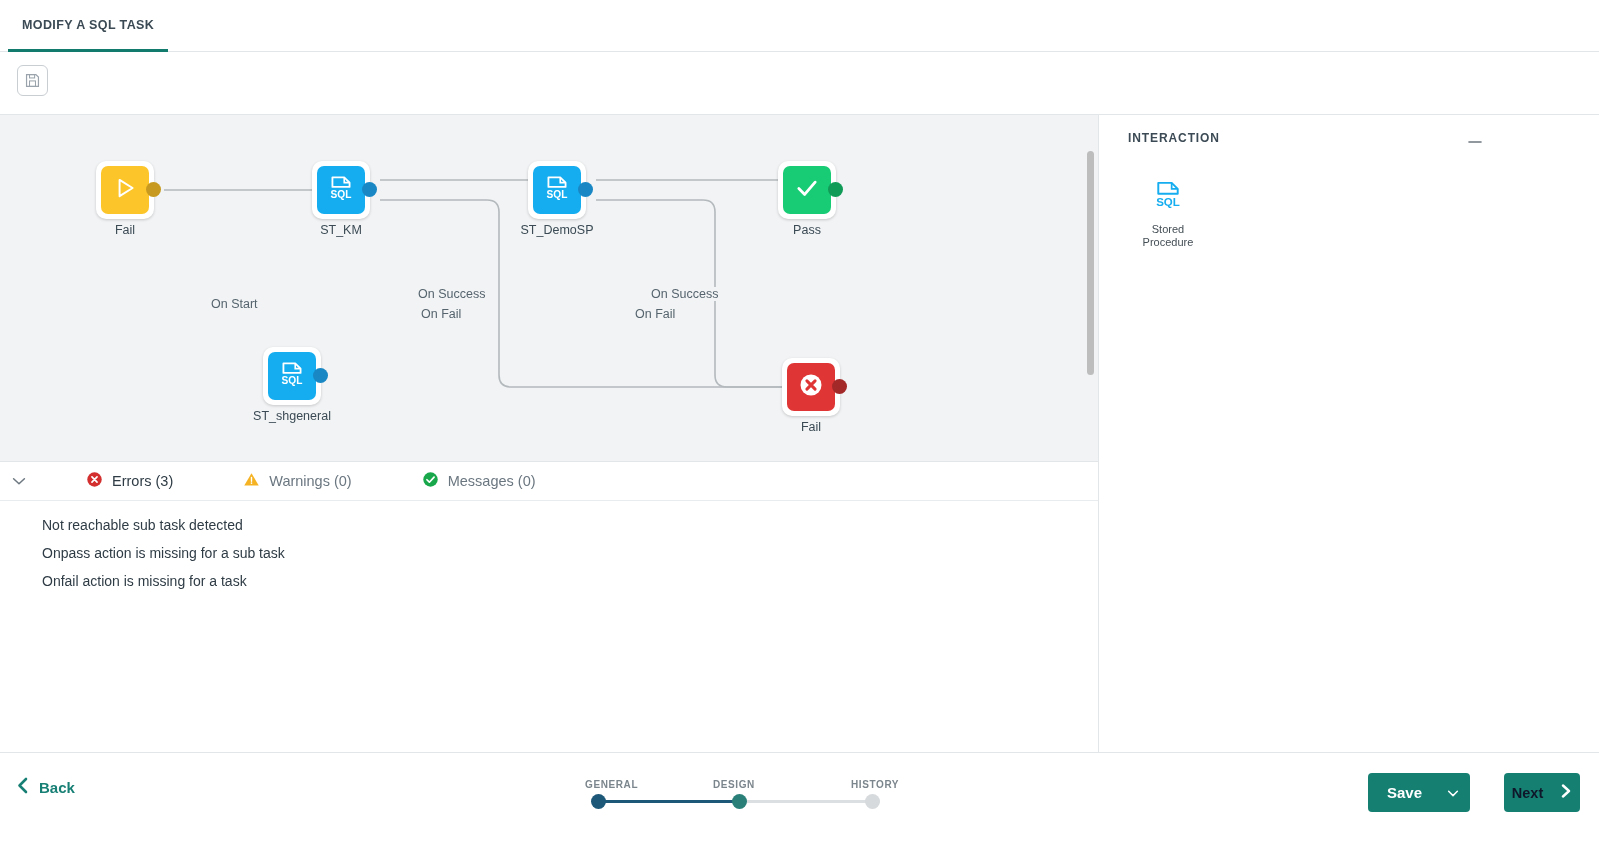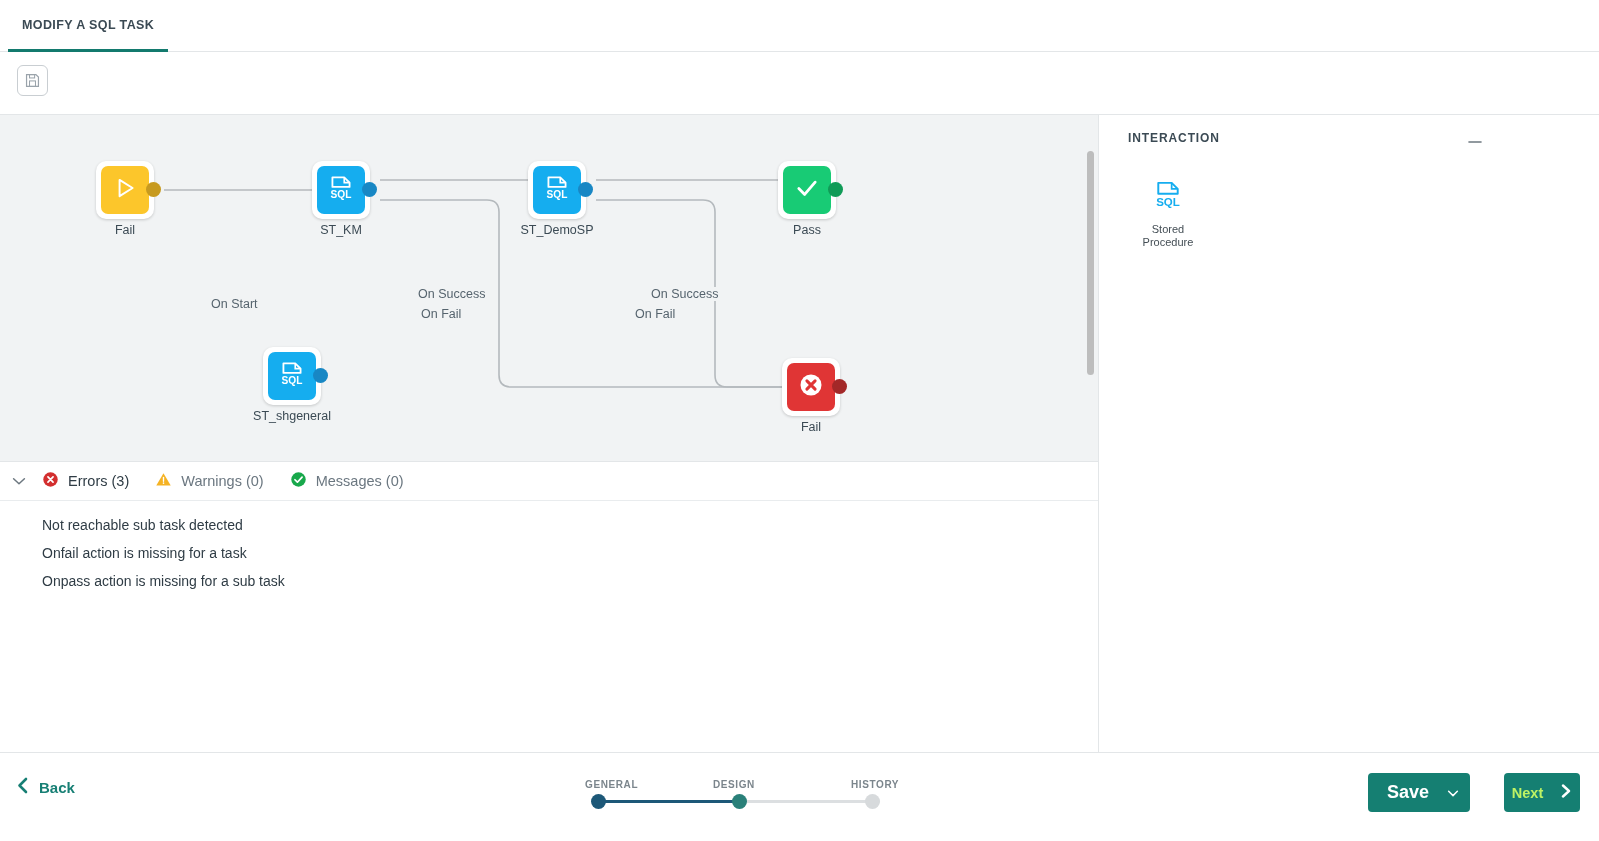--- a/index.html
+++ b/index.html
@@ -141,21 +141,21 @@
   
   .errors-panel {
     position: absolute; left: 0; top: 461px;
     width: 1098px; height: 291px;
     background: #ffffff;
     border-top: 1px solid #e3e6e8;
   }
   .errors-head {
     position: absolute; left: 0; top: 0; width: 1098px; height: 39px;
     border-bottom: 1px solid #e9ecee;
-    display: flex; align-items: center;
+    display: flex; align-items: center; gap: 44px;
   }
   .collapse-chevron { margin-left: 10px; margin-right: 14px; cursor: pointer; display:flex; }
   .status-tab {
     display: flex; align-items: center; gap: 9px;
     margin-right: 26px; font-size: 14.5px; cursor: pointer;
   }
   .status-tab.active { color: #2f3c45; }
   .status-tab.inactive { color: #6b7780; }
   .err-list { position: absolute; left: 0; top: 39px; width: 1098px; padding-top: 10px; }
   .err-item {
@@ -192,33 +192,33 @@
   .step-dot {
     position: absolute; top: 15px;
     width: 15px; height: 15px; border-radius: 50%;
     cursor: pointer;
   }
   .btn-save {
     position: absolute; right: 129px; top: 20px;
     height: 39px; width: 102px;
     background: #157f72; color: #fff; border: none; border-radius: 4px;
     display: flex; align-items: center;
-    font-size: 18px; font-weight: bold;
+    font-size: 15px; font-weight: bold;
     cursor: pointer; padding: 0;
   }
   .btn-save-label { padding-left: 19px; }
   .btn-save-caret {
     margin-left: auto; width: 34px; height: 39px;
     display: flex; align-items: center; justify-content: center;
     cursor: pointer;
   }
   .btn-next {
     position: absolute; right: 19px; top: 20px;
     height: 39px; width: 76px;
-    background: #157f72; color: #bef264; border: none; border-radius: 4px;
+    background: #157f72; color: #0f172a; border: none; border-radius: 4px;
     display: flex; align-items: center; justify-content: center; gap: 18px;
     font-size: 14.5px; font-weight: bold; cursor: pointer;
   }
 </style>
 </head>
 <body>
 
 <div id="app">
 
   <div class="tabbar">
@@ -404,22 +404,22 @@
             <circle cx="10" cy="10" r="8.5" fill="#18A84B"></circle>
             <path d="M5.8 10.3 L8.7 13.2 L14.2 7.2" fill="none" stroke="#fff" stroke-width="2" stroke-linecap="round" stroke-linejoin="round"></path>
           </svg>
         </span>
         <span>Messages (0)</span>
       </div>
     </div>
 
     <div class="err-list">
       <div class="err-item">Not reachable sub task detected</div>
+      <div class="err-item">Onpass action is missing for a sub task</div>
       <div class="err-item">Onfail action is missing for a task</div>
-      <div class="err-item">Onpass action is missing for a sub task</div>
     </div>
   </div>
 
   <div class="footer">
     <div class="back-btn">
       <span>
         <svg width="13" height="17" viewBox="0 0 13 17">
             <path d="M10 2 L3.5 8.5 L10 15" fill="none" stroke="#177f74" stroke-width="2.6" stroke-linecap="round" stroke-linejoin="round"></path>
           </svg>
       </span>

